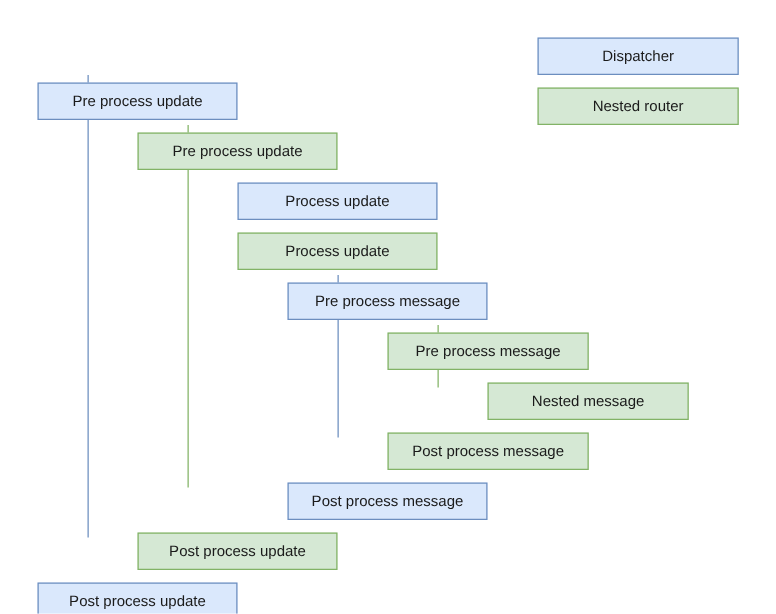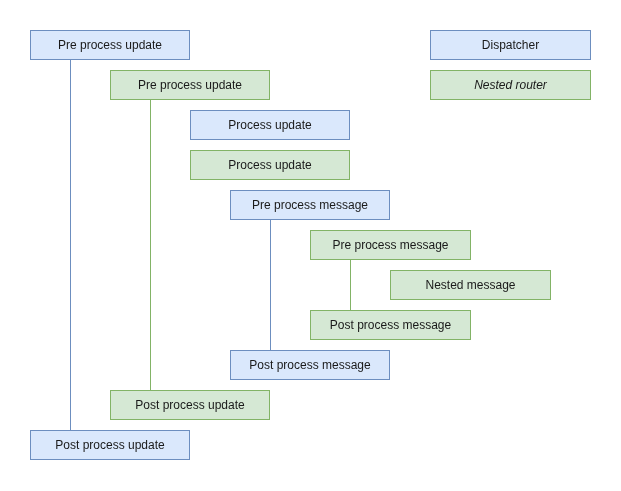--- a/index.html
+++ b/index.html
@@ -26,20 +26,21 @@
     justify-content: center;
     font-size: 12px;
     line-height: 14px;
     color: #1a1a1a;
     text-align: center;
     border-width: 1px;
     border-style: solid;
     z-index: 2;
     padding: 0 4px;
     white-space: nowrap;
+    margin-top: 36px;
   }
   .node.blue {
     background: #dae8fc;
     border-color: #6c8ebf;
   }
   .node.green {
     background: #d5e8d4;
     border-color: #82b366;
   }
   .edge {
@@ -69,21 +70,20 @@
     z-index: 2;
     white-space: nowrap;
   }
   .legend-box.blue {
     background: #dae8fc;
     border-color: #6c8ebf;
   }
   .legend-box.green {
     background: #d5e8d4;
     border-color: #82b366;
-    font-style: italic;
   }
 </style>
 </head>
 <body>
 
 <div id="canvas" style="width: 621px; height: 491px;">
 
   <div id="edges-layer">
       <div class="edge v blue" style="left: 70px; top: 60px; height: 370px;"></div>
       <div class="edge v green" style="left: 150px; top: 100px; height: 290px;"></div>

